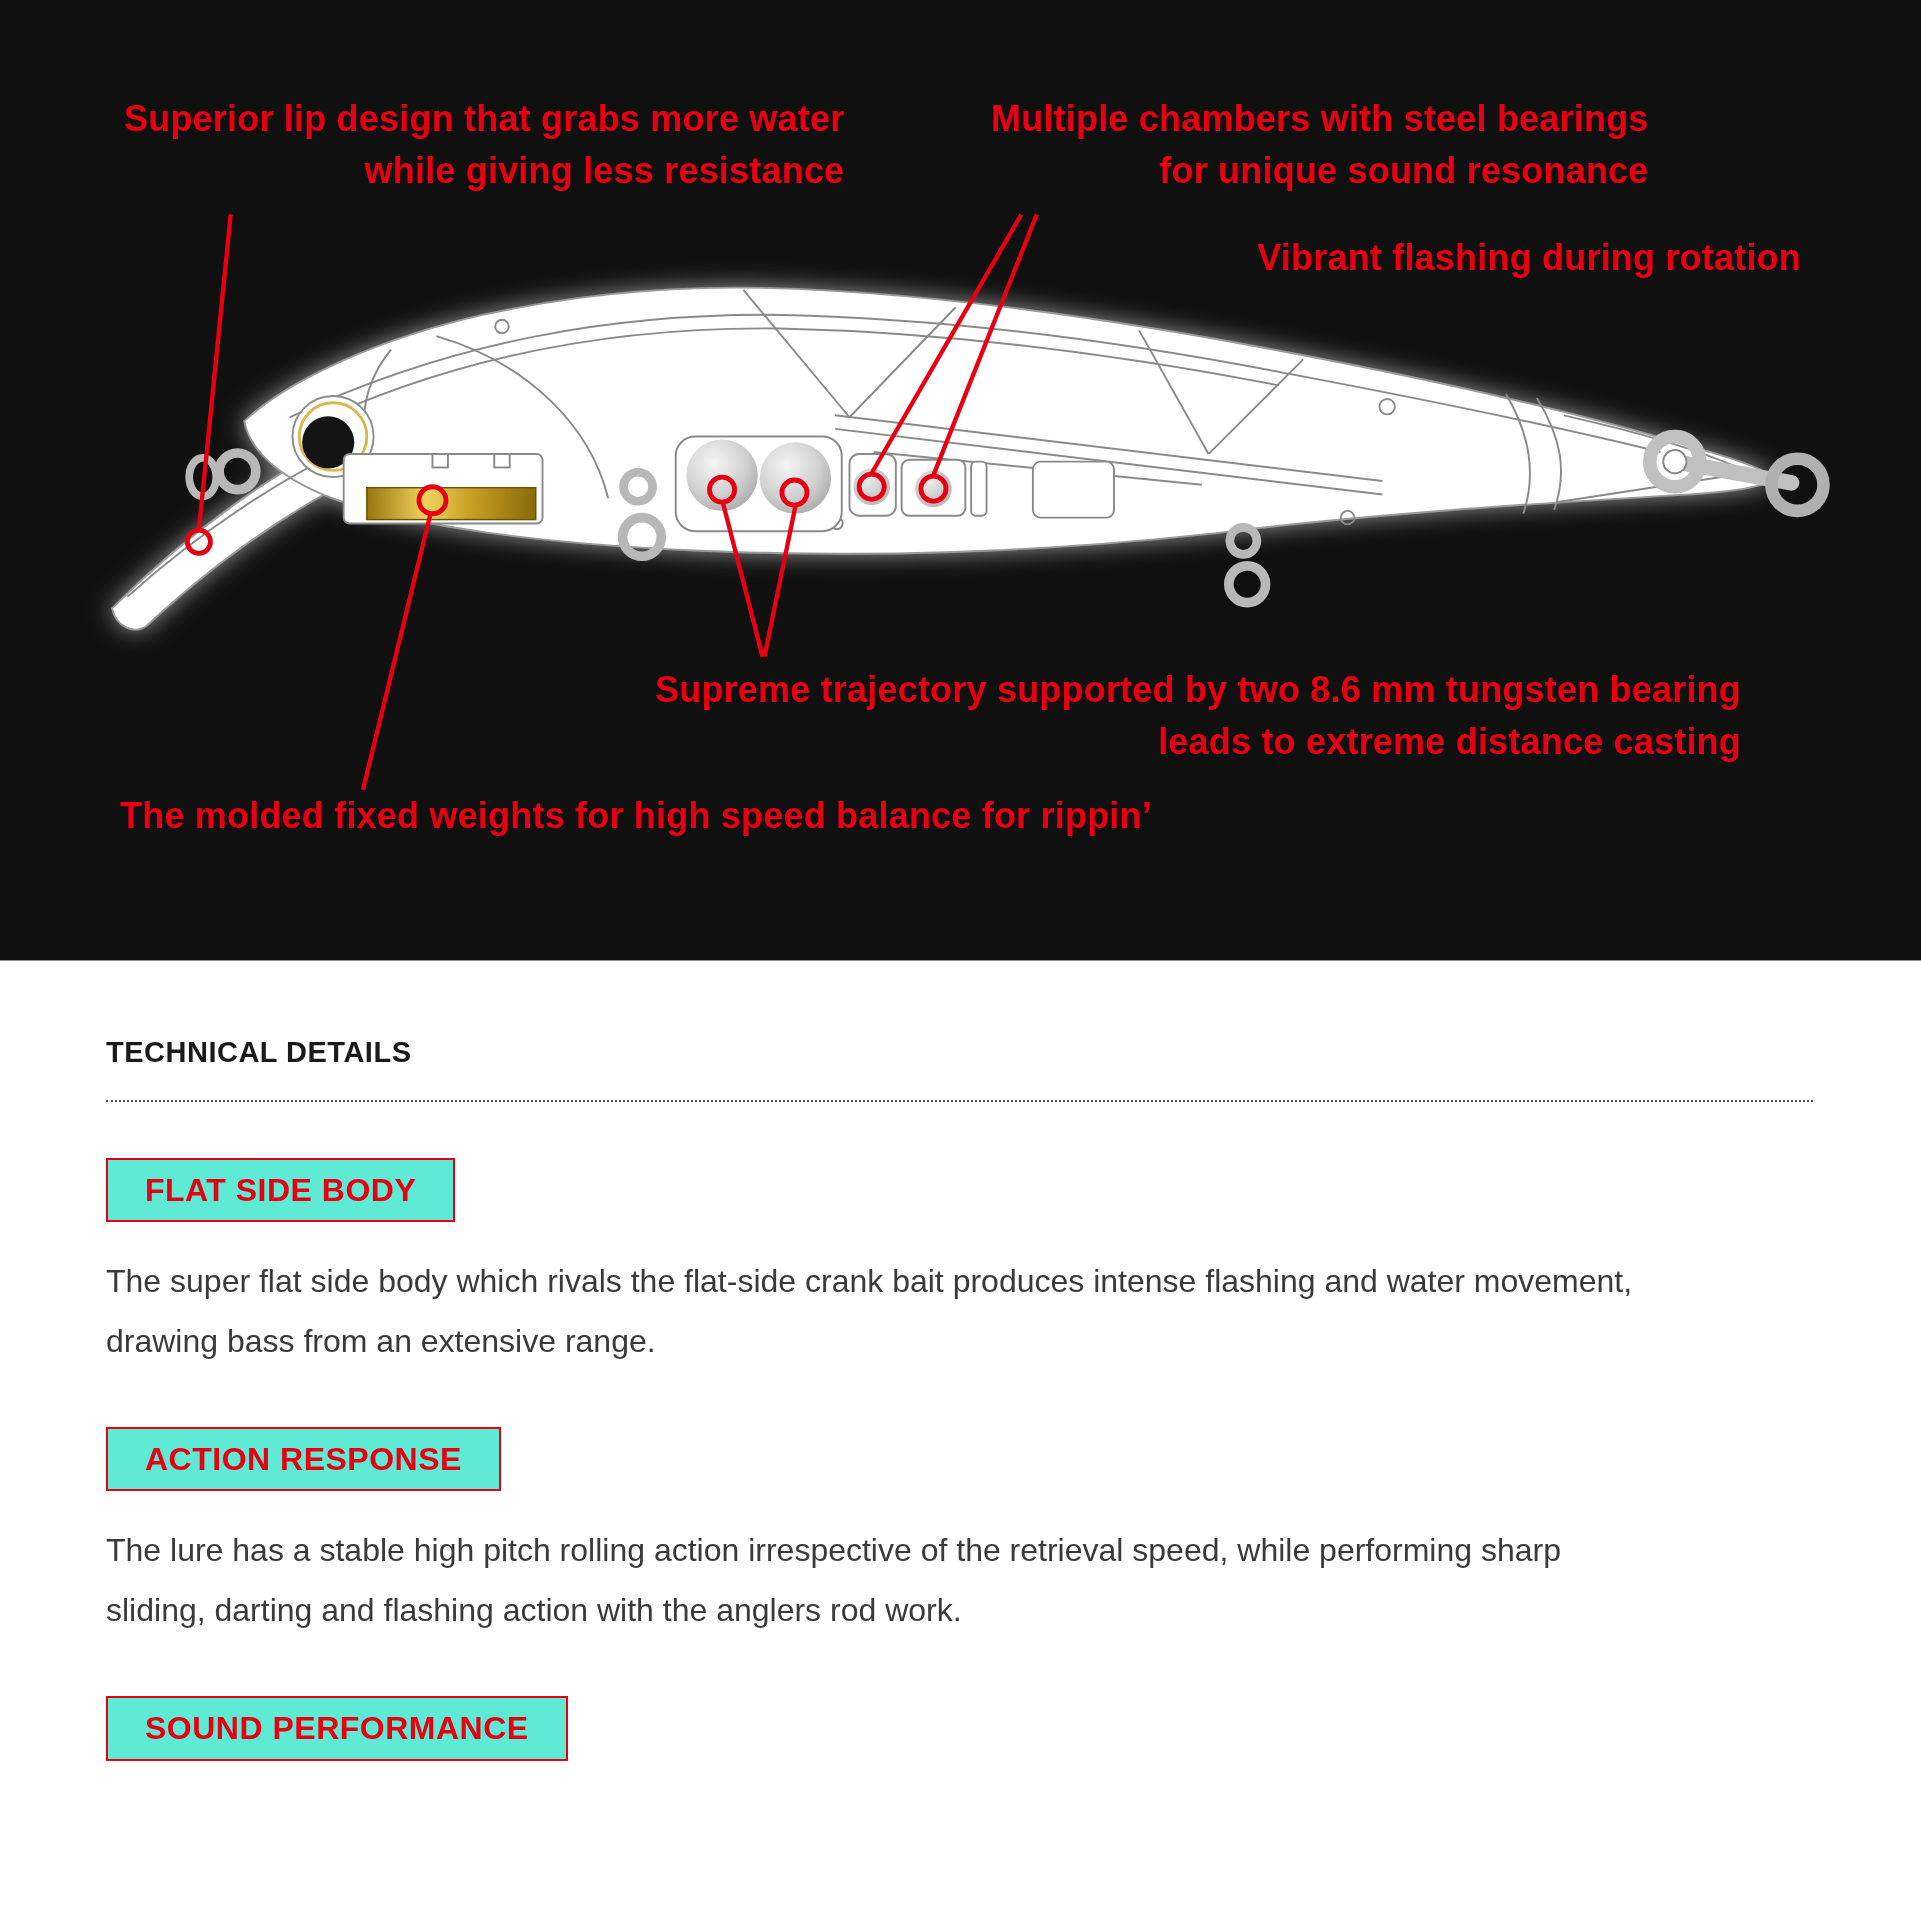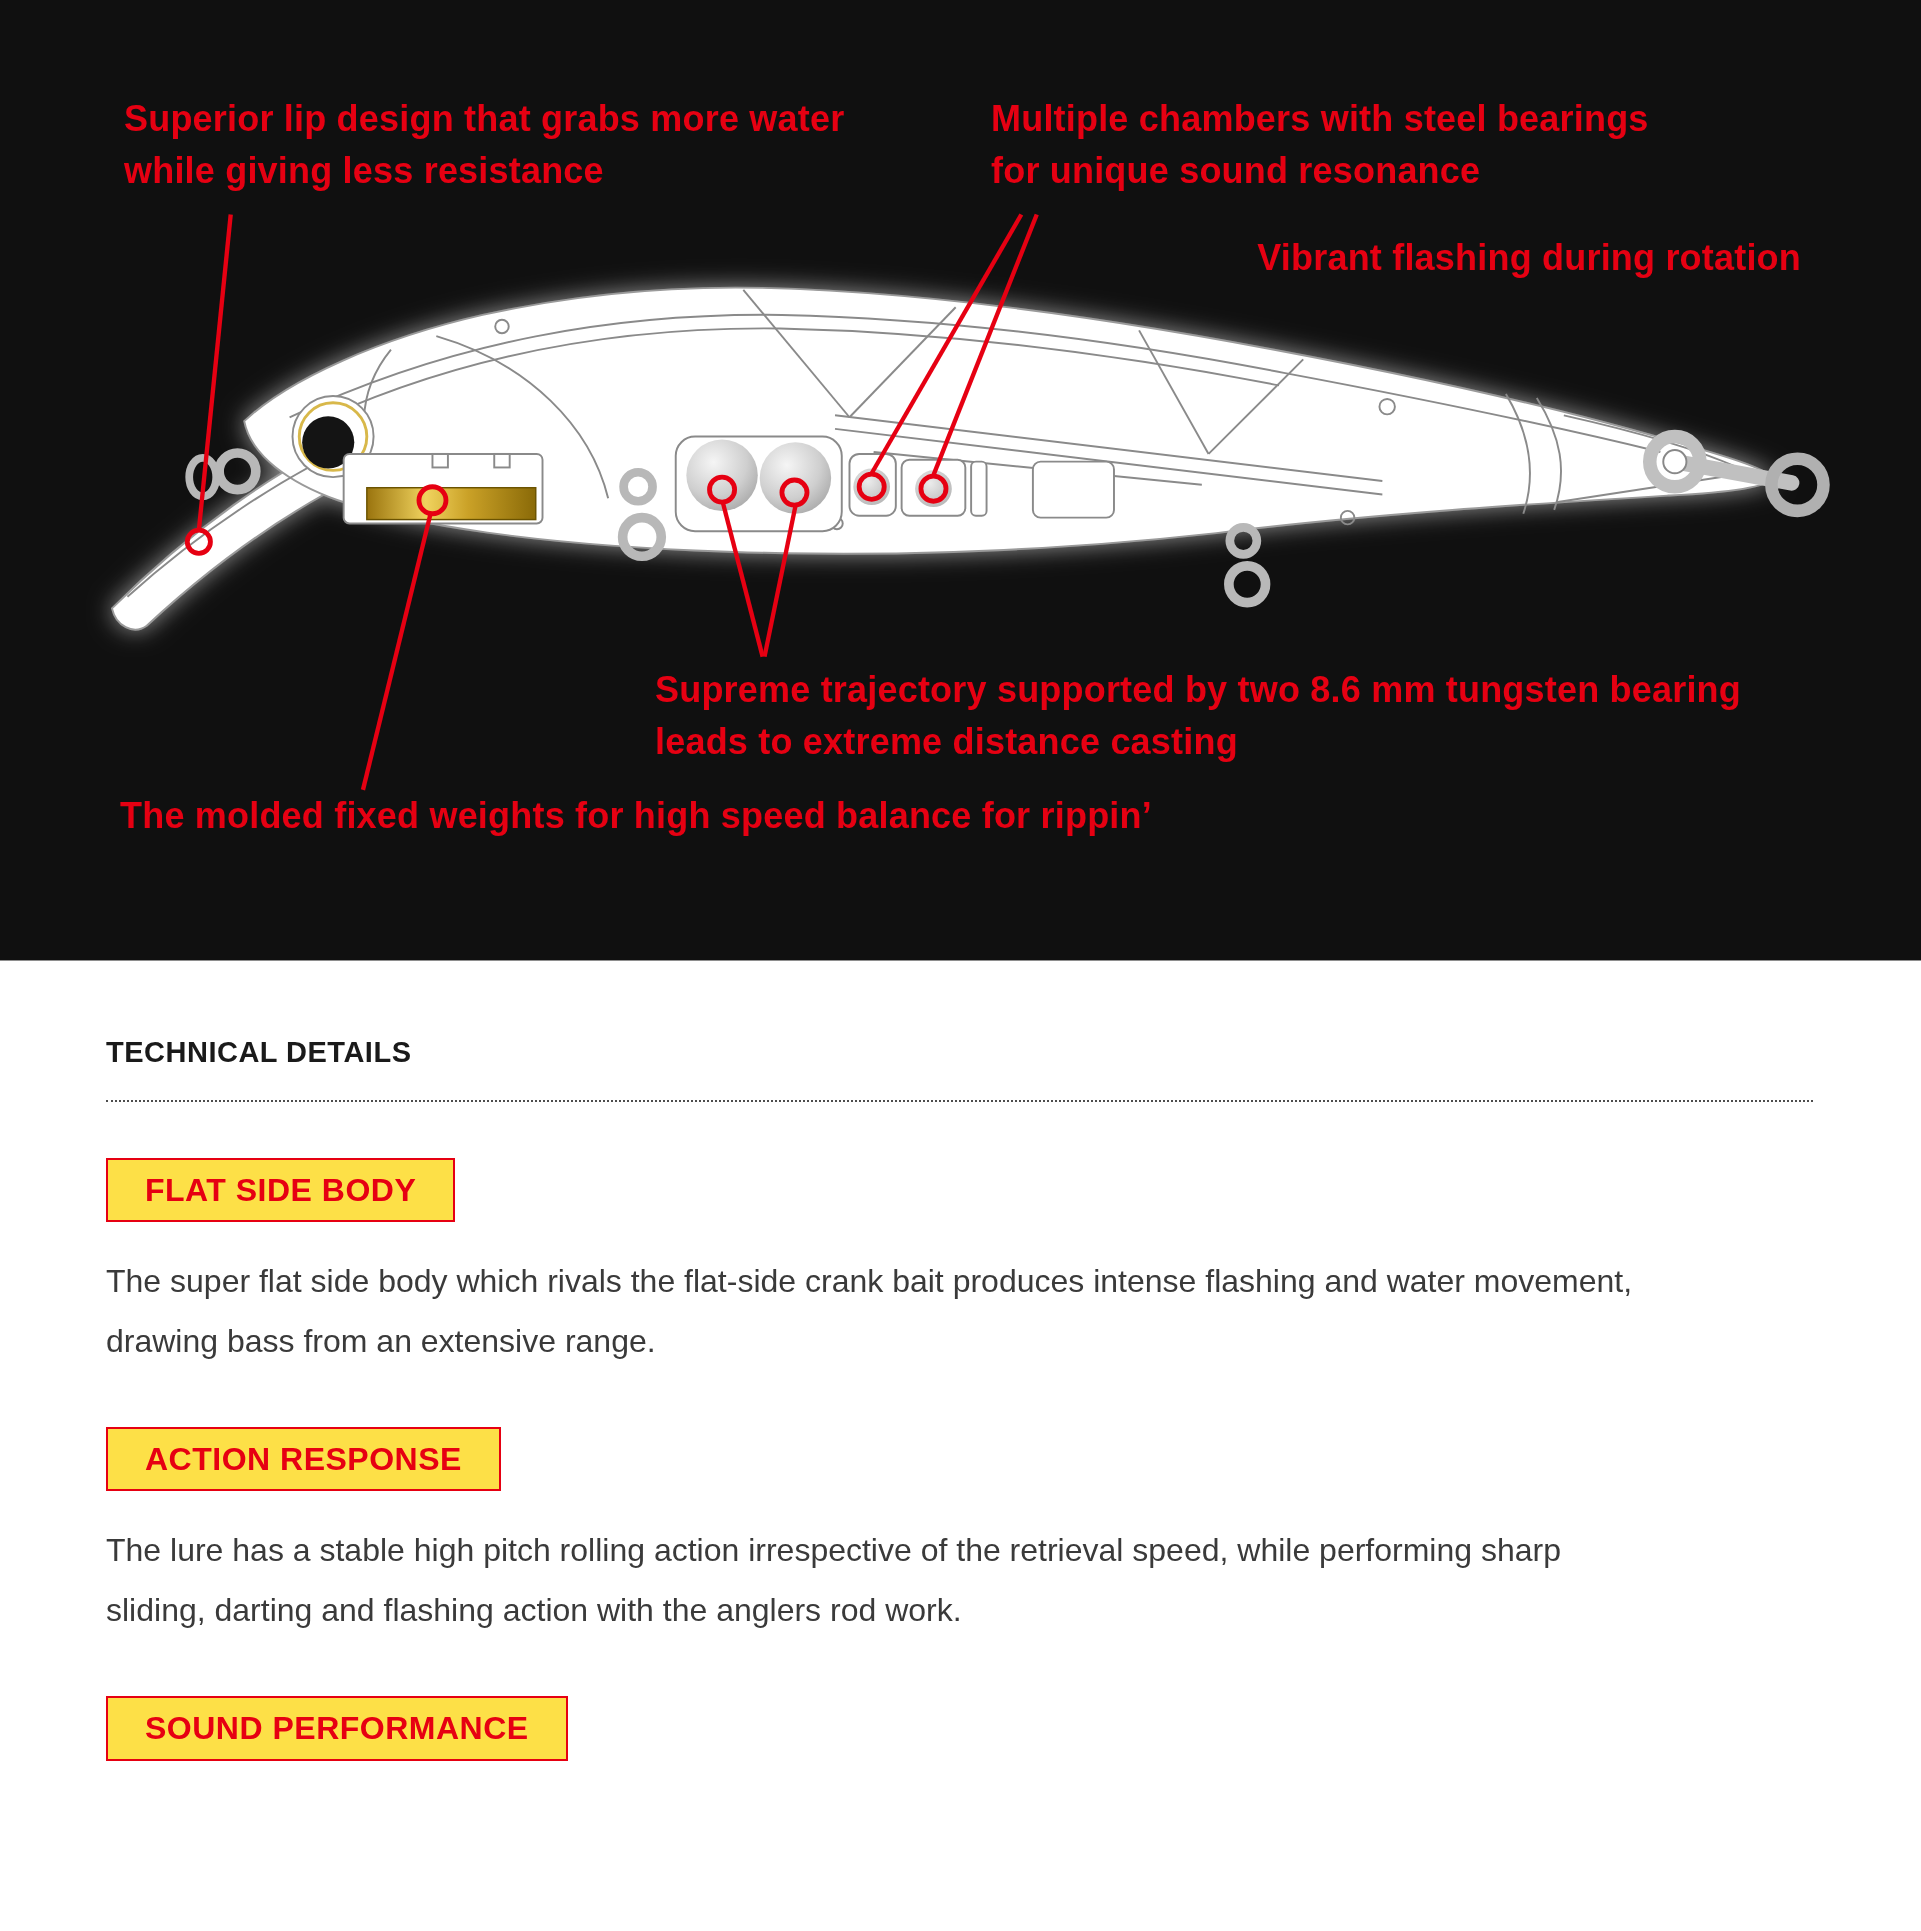--- a/index.html
+++ b/index.html
@@ -19,38 +19,38 @@
     position:relative;width:1921px;height:960px;
     background:var(--panel);
     border-bottom:1.9px solid #8e8e8e;
   }
   .lure-svg{position:absolute;left:0;top:0;width:1921px;height:960px;display:block;}
   .ann{
     position:absolute;color:var(--red);
     font-weight:bold;font-size:36px;line-height:52px;letter-spacing:0.2px;
     white-space:nowrap;
   }
-  .ann span{display:block;}
+  .ann span{display:block;text-align:right;}
   .ann-lip{left:124px;top:93px;}
   .ann-chambers{left:991px;top:93px;}
   .ann-flashing{right:120px;top:232px;}
   .ann-trajectory{left:655px;top:664px;}
   .ann-weights{left:120px;top:790px;}
 
   
   .tech{padding:75px 108px 0 106px;}
   .tech-heading{
     margin:0;font-size:29px;font-weight:bold;color:var(--ink);letter-spacing:0.5px;
   }
   .dotted-divider{margin-top:31px;height:0;border-top:2.9px dotted #4d4d4d;}
   .tech-section{margin-top:56px;}
   .sec-label{
     display:inline-block;border:2.9px solid var(--red);color:var(--red);
     font-weight:bold;font-size:32px;letter-spacing:0.5px;
-    padding:11.6px 37px;background:#fde047;
+    padding:11.6px 37px;background:#5eead4;
   }
   .sec-body{
     margin:29px 0 0 0;font-size:32px;color:var(--body-ink);line-height:60px;
   }
   .sec-body span{display:block;}
 </style>
 </head>
 <body>
 
 <section class="hero">

